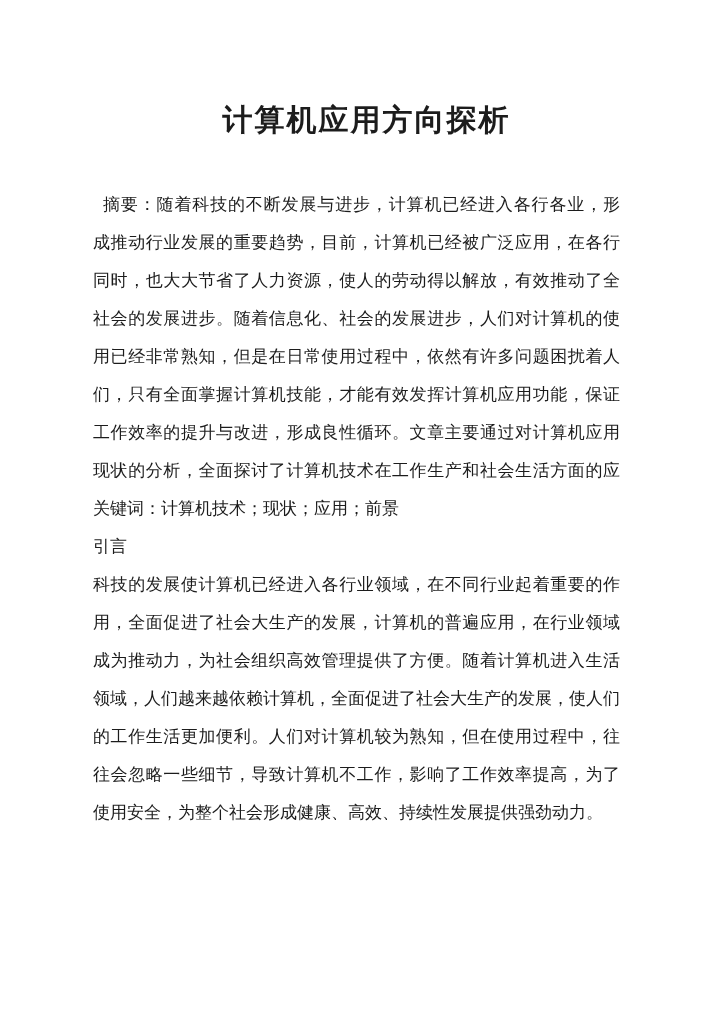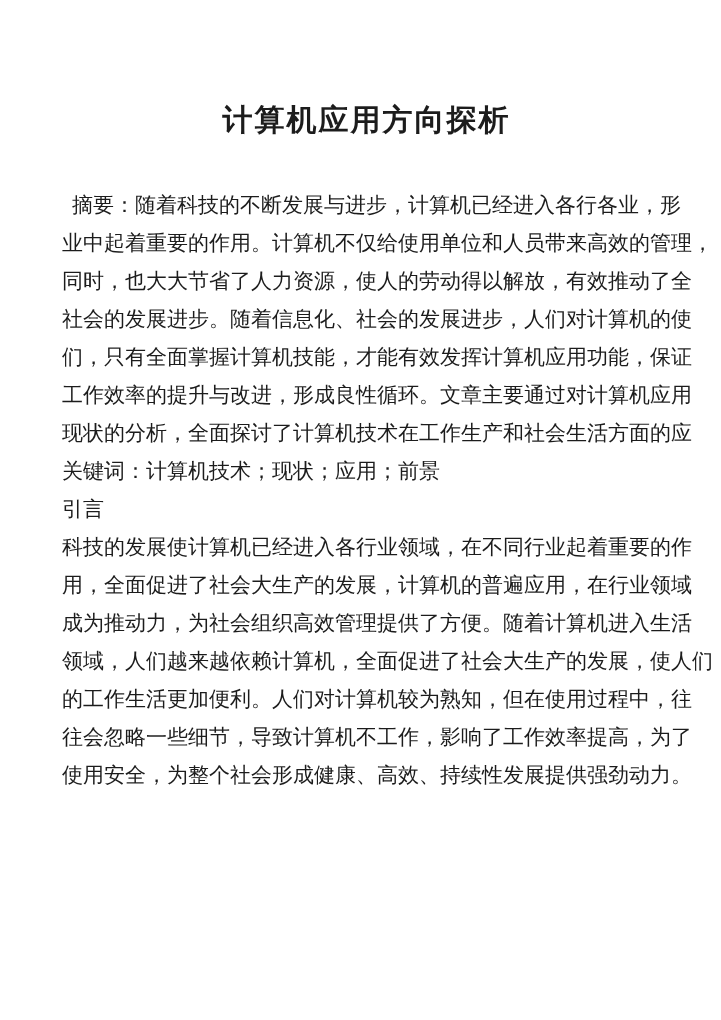--- a/index.html
+++ b/index.html
@@ -22,22 +22,22 @@
     line-height: 40px;
     text-align: center;
     font-size: 30px;
     font-weight: bold;
     letter-spacing: 2px;
     padding-left: 12px; 
     white-space: nowrap;
   }
   .content {
     width: 527px;
-    margin: 46px 0 0 62px;
-    font-size: 21px;
+    margin: 46px 0 0 93px;
+    font-size: 17px;
   }
   .line {
     height: 38px;
     line-height: 38px;
     white-space: nowrap;
     overflow: visible;
   }
   
   .line.j {
     text-align: justify;
@@ -56,23 +56,24 @@
 <body>
 
 <div class="page">
 
   <h1 class="doc-title">计算机应用方向探析</h1>
 
   <div class="content">
 
     <div>
       <div class="line j indent">摘要：随着科技的不断发展与进步，计算机已经进入各行各业，形</div>
-      <div class="line j">业中起着重要的作用。计算机不仅给使用单位和人员带来高效的管理，</div>
+      <div class="line j">成推动行业发展的重要趋势，目前，计算机已经被广泛应用，在各行</div>
       <div class="line j">同时，也大大节省了人力资源，使人的劳动得以解放，有效推动了全</div>
       <div class="line j">社会的发展进步。随着信息化、社会的发展进步，人们对计算机的使</div>
+      <div class="line j">用已经非常熟知，但是在日常使用过程中，依然有许多问题困扰着人</div>
       <div class="line j">们，只有全面掌握计算机技能，才能有效发挥计算机应用功能，保证</div>
       <div class="line j">工作效率的提升与改进，形成良性循环。文章主要通过对计算机应用</div>
       <div class="line j">现状的分析，全面探讨了计算机技术在工作生产和社会生活方面的应</div>
     </div>
 
     <div class="line l">关键词：计算机技术；现状；应用；前景</div>
 
     <div class="line l">引言</div>
 
     <div>

